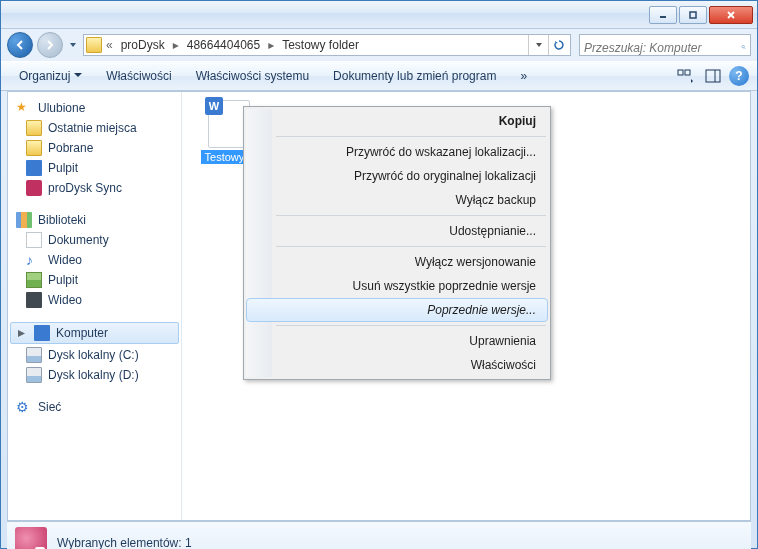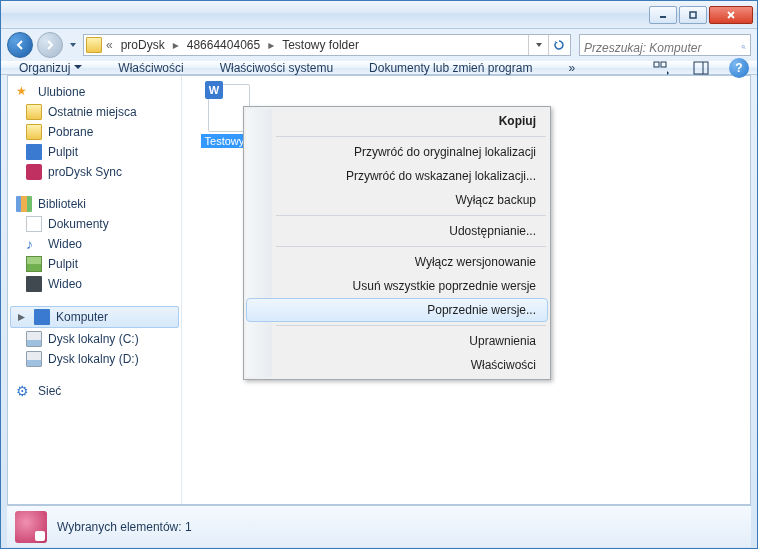--- a/index.html
+++ b/index.html
@@ -23,21 +23,21 @@
 .addr-icon { width: 16px; height: 16px; background: linear-gradient(to bottom, #fff2b0, #f0c850); border: 1px solid #d0a830; border-radius: 1px; }
 .addr-seg { color: #333; padding: 0 4px; cursor: pointer; }
 .addr-arrow { color: #666; cursor: pointer; }
 .addr-end { margin-left: auto; display: flex; align-items: center; }
 .addr-btn { width: 20px; height: 20px; border-left: 1px solid #ccc; display: flex; align-items: center; justify-content: center; cursor: pointer; }
 
 .searchbox { width: 172px; height: 22px; border: 1px solid #a8b8c8; background: #fff; display: flex; align-items: flex-end; padding: 0 4px; margin-left: 4px; }
 .searchbox input { border: none; outline: none; flex: 1; color: #888; font-style: italic; }
 .searchbox .sicon { width: 16px; height: 16px; color: #4a7fc0; }
 
-.toolbar { height: 14px; background: linear-gradient(to bottom, #fafdff 0%, #e8f2fc 50%, #dce9f7 51%, #eaf3fc 100%); border-top: 1px solid #fff; border-bottom: 1px solid #b5c9de; display: flex; align-items: center; padding: 0 8px; gap: 16px; }
+.toolbar { height: 30px; background: linear-gradient(to bottom, #fafdff 0%, #e8f2fc 50%, #dce9f7 51%, #eaf3fc 100%); border-top: 1px solid #fff; border-bottom: 1px solid #b5c9de; display: flex; align-items: center; padding: 0 8px; gap: 4px; }
 .tbtn { padding: 3px 10px; color: #1e395b; cursor: pointer; border-radius: 2px; }
 .tbtn.drop::after { content: ""; display: inline-block; margin-left: 4px; border: 4px solid transparent; border-top-color: #1e395b; vertical-align: middle; }
 .tspacer { flex: 1; }
 .ticon { width: 24px; height: 22px; display: flex; align-items: center; justify-content: center; cursor: pointer; color: #1e395b; }
 .ticon.help { width: 20px; height: 20px; border-radius: 50%; background: radial-gradient(circle at 30% 30%, #7bb8f0, #2a7ad0); color: #fff; font-weight: bold; }
 
 .body-area { display: flex; height: 430px; background: #fff; border: 1px solid #b5c9de; margin: 0 6px; }
 .sidebar { width: 174px; border-right: 1px solid #e0e8f0; overflow: hidden; padding: 6px 0; }
 .tree-group { margin-bottom: 12px; }
 .tree-item { display: flex; align-items: center; padding: 2px 6px 2px 18px; gap: 6px; cursor: pointer; color: #1e395b; }
@@ -48,21 +48,21 @@
 
 .content { flex: 1; padding: 8px; position: relative; }
 .file-item { width: 78px; height: 72px; display: flex; flex-direction: column; align-items: center; }
 .file-item .fic { width: 42px; height: 48px; background: #fff; border: 1px solid #c8d0d8; border-radius: 2px; position: relative; }
 .file-item .fic::before { content: "W"; position: absolute; top: -4px; left: -4px; width: 18px; height: 18px; background: #3a7ad0; color: #fff; font-weight: bold; display: flex; align-items: center; justify-content: center; border-radius: 2px; font-size: 11px; }
 .file-item .flabel { background: #3399ff; color: #fff; padding: 1px 4px; margin-top: 2px; font-size: 11px; white-space: nowrap; overflow: hidden; max-width: 72px; }
 
 .context-menu { position: absolute; left: 242px; top: 105px; width: 308px; background: #f0f0f0; border: 1px solid #a0a8b0; box-shadow: 2px 2px 4px rgba(0,0,0,0.25); padding: 2px; text-align: right; }
 .cm-gutter { position: absolute; left: 2px; top: 2px; bottom: 2px; width: 26px; background: linear-gradient(to right, #f4f6f8, #e8ecf0); }
 .cm-item { position: relative; padding: 5px 12px 5px 34px; color: #1e1e1e; cursor: pointer; }
-.cm-item.hover { background: linear-gradient(to bottom, #eef6fd, #d8eafc); border: 1px solid #a8cdf0; border-radius: 4px; padding: 4px 11px 4px 18px; }
+.cm-item.hover { background: linear-gradient(to bottom, #eef6fd, #d8eafc); border: 1px solid #a8cdf0; border-radius: 4px; padding: 4px 11px 4px 18px; font-style: italic; }
 .cm-item.bold { font-weight: bold; }
 .cm-sep { height: 1px; background: #d0d6dc; margin: 3px 2px 3px 30px; position: relative; }
 
 .statusbar { height: 42px; background: linear-gradient(to bottom, #f4f9fe, #e4eef9); border-top: 1px solid #b5c9de; margin: 0 6px 6px 6px; display: flex; align-items: center; padding: 0 8px; gap: 10px; }
 .statusbar .sic { width: 32px; height: 32px; background: radial-gradient(circle at 35% 35%, #f090b0, #c03060); border-radius: 3px; position: relative; }
 .statusbar .sic::after { content: ""; position: absolute; right: 2px; bottom: 2px; width: 10px; height: 10px; background: #fff; border-radius: 2px; }
 .statusbar .stext { color: #1e395b; }
 
 
 .ic-star { color: #f0a020; }
@@ -255,22 +255,22 @@
         <div class="fic"></div>
         <div class="flabel">Testowy p</div>
       </div>
     </div>
   </div>
 
   <div class="context-menu">
     <div class="cm-gutter"></div>
     <div class="cm-item bold">Kopiuj</div>
     <div class="cm-sep"></div>
+    <div class="cm-item">Przywróć do wskazanej lokalizacji...</div>
     <div class="cm-item">Przywróć do oryginalnej lokalizacji</div>
-    <div class="cm-item">Przywróć do wskazanej lokalizacji...</div>
     <div class="cm-item">Wyłącz backup</div>
     <div class="cm-sep"></div>
     <div class="cm-item">Udostępnianie...</div>
     <div class="cm-sep"></div>
     <div class="cm-item">Wyłącz wersjonowanie</div>
     <div class="cm-item">Usuń wszystkie poprzednie wersje</div>
     <div class="cm-item hover">Poprzednie wersje...</div>
     <div class="cm-sep"></div>
     <div class="cm-item">Uprawnienia</div>
     <div class="cm-item">Właściwości</div>

